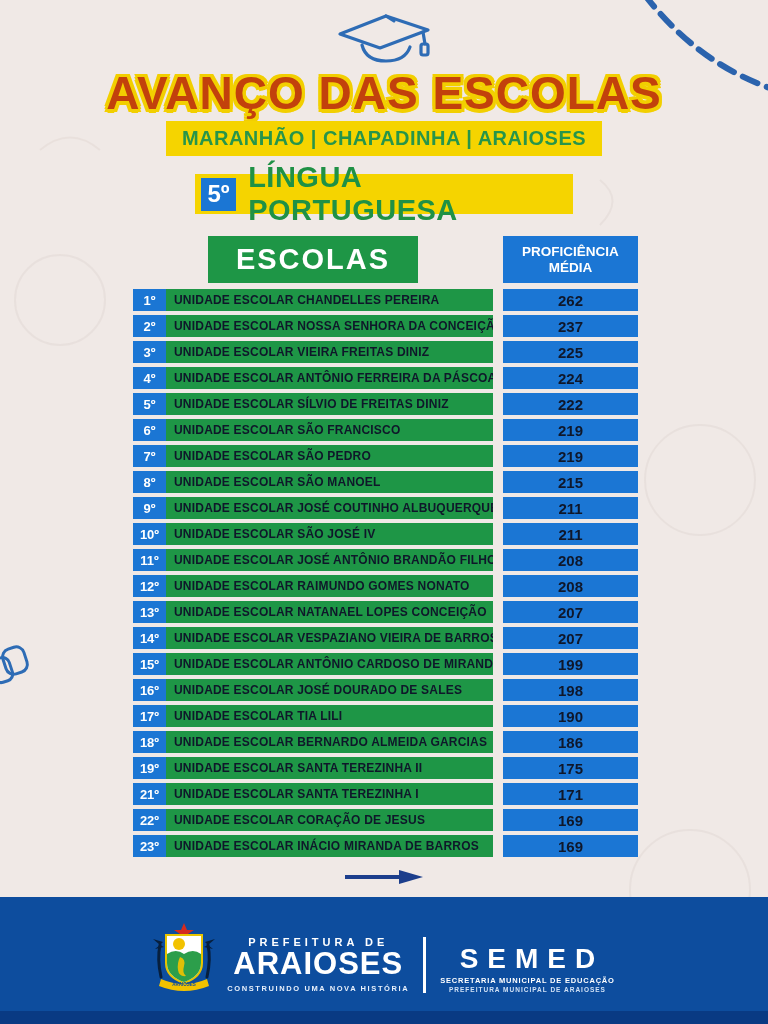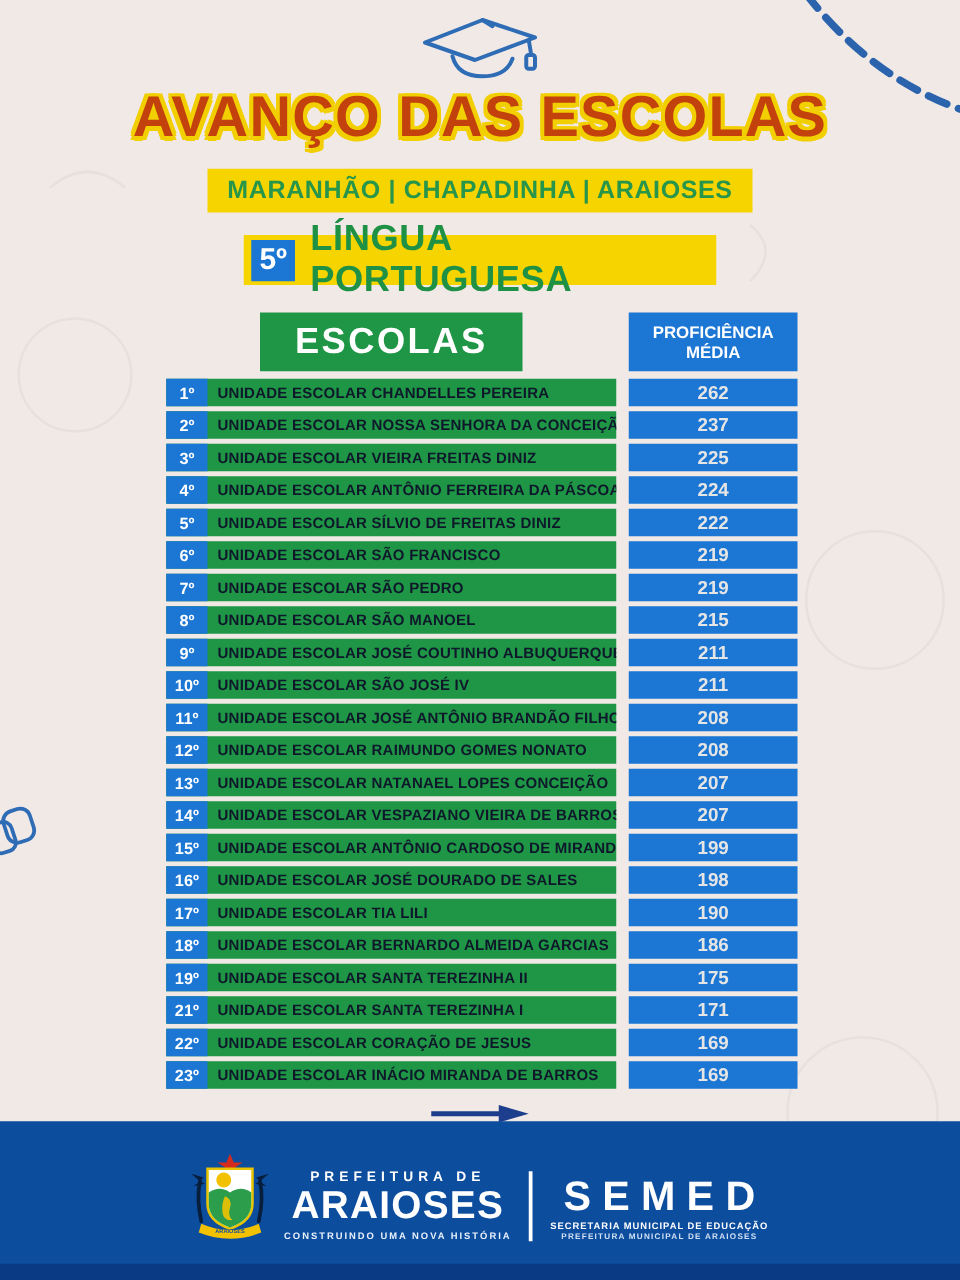--- a/index.html
+++ b/index.html
@@ -24,21 +24,21 @@
     font-size:46px; font-weight:bold; letter-spacing:1px;
     color:#c2410c; line-height:1.0; margin-top:2px;
     text-shadow:
       -3px -3px 0 #f2cf00, 3px -3px 0 #f2cf00,
       -3px 3px 0 #f2cf00, 3px 3px 0 #f2cf00,
       -3px 0 0 #f2cf00, 3px 0 0 #f2cf00,
       0 -3px 0 #f2cf00, 0 4px 0 #f2cf00;
   }
 
   .region-banner {
-    display:inline-block; margin-top:19px;
+    display:inline-block; margin-top:5px;
     background:#f5d400; color:#27954a;
     font-weight:bold; font-size:20px; letter-spacing:0.5px;
     padding:6px 16px;
   }
 
   .subject-banner {
     margin:18px auto 0; width:378px; height:40px;
     background:#f5d400; display:flex; align-items:center;
     padding:0 10px 0 6px; text-align:left;
   }
@@ -68,42 +68,42 @@
   .row-school { width:360px; display:flex; background:#1e9646; }
   .rank {
     width:33px; background:#1b76d4; color:#fff; font-weight:bold; font-size:13px;
     display:flex; align-items:center; justify-content:center; flex:none;
   }
   .school {
     flex:1; color:#0f172a; font-weight:bold; font-size:12px; letter-spacing:0.2px;
     display:flex; align-items:center; padding-left:8px; white-space:nowrap; overflow:hidden;
   }
   .row-score {
-    width:135px; background:#1b76d4; color:#e5e5e5; font-weight:bold; font-size:15px;
+    width:135px; background:#1b76d4; color:#0f172a; font-weight:bold; font-size:15px;
     display:flex; align-items:center; justify-content:center;
   }
 
   .arrow-wrap { display:flex; justify-content:center; margin-top:12px; }
 
   .footer {
     position:absolute; left:0; bottom:0; width:768px; height:127px;
     background:#0d4d9e; display:flex; align-items:center; justify-content:center;
   }
   .footer-strip {
     position:absolute; left:0; bottom:0; width:768px; height:13px; background:#093a83;
   }
   .brand { display:flex; align-items:flex-end; margin-bottom:8px; }
   .crest { margin-right:12px; }
   .pref-block { text-align:center; color:#fff; }
   .pref-top { font-size:11px; font-weight:bold; letter-spacing:4px; }
   .pref-name { font-size:31px; font-weight:bold; letter-spacing:1px; line-height:1.05; }
   .pref-tagline { font-size:7.5px; font-weight:bold; letter-spacing:1.6px; margin-top:3px; color:#e8f0fb; }
   .divider { width:3px; height:56px; background:#ffffff; margin:0 14px; }
   .semed-block { text-align:center; color:#fff; }
-  .semed { font-size:33px; font-weight:bold; letter-spacing:9px; text-indent:9px; line-height:1.0; }
+  .semed { font-size:28px; font-weight:bold; letter-spacing:9px; text-indent:9px; line-height:1.0; }
   .semed-sub1 { font-size:7.5px; font-weight:bold; letter-spacing:0.8px; margin-top:3px; }
   .semed-sub2 { font-size:6.5px; font-weight:bold; letter-spacing:1px; margin-top:1px; color:#cfe0f5; }
 </style>
 </head>
 <body>
 
 <svg class="bg-doodles" width="768" height="1024" viewBox="0 0 768 1024">
   <g fill="none" stroke="#b9a79d" stroke-width="2" opacity="0.12">
     <circle cx="60" cy="300" r="45"></circle>
     <circle cx="700" cy="480" r="55"></circle>

